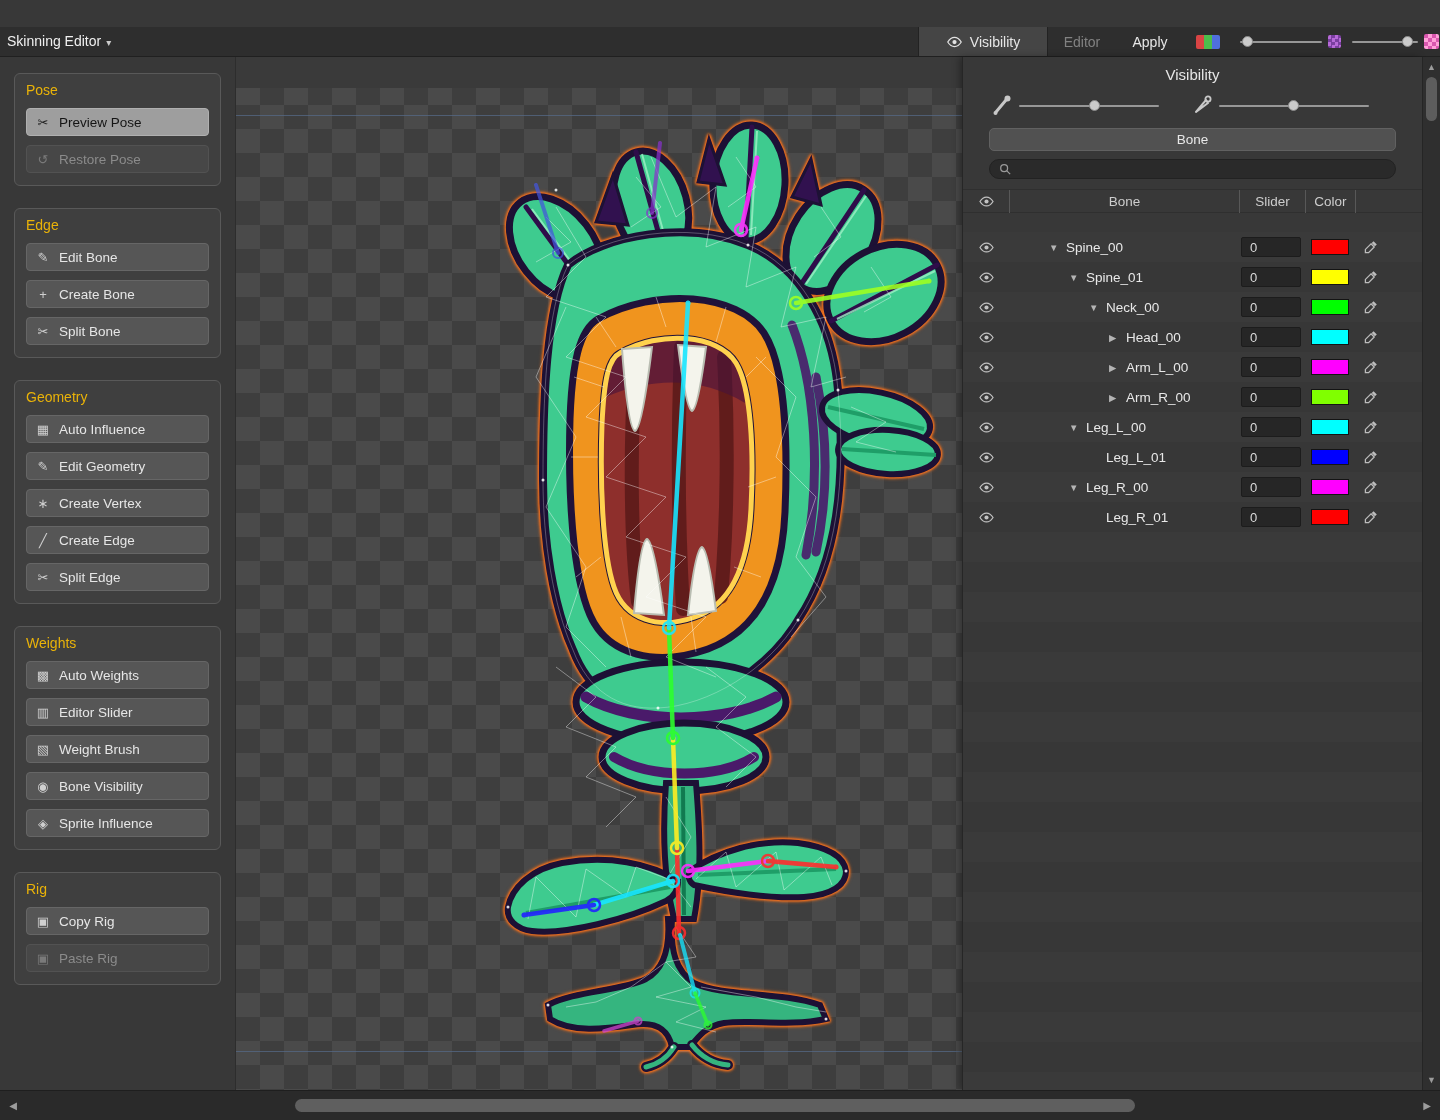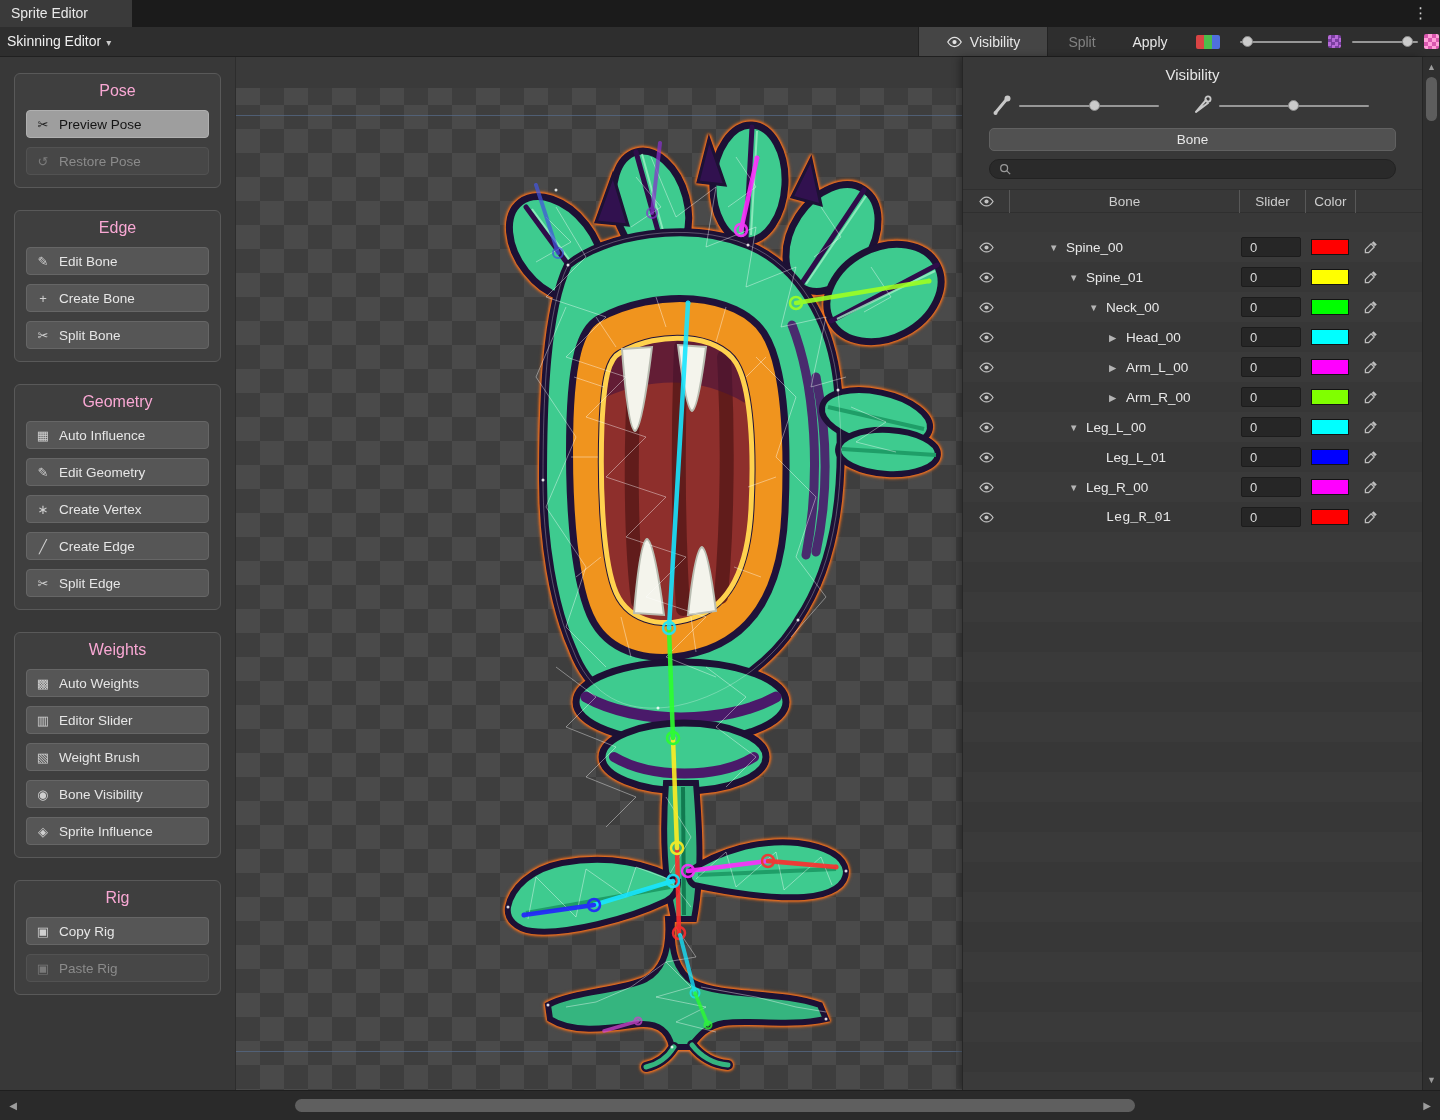--- a/index.html
+++ b/index.html
@@ -33,21 +33,21 @@
     background-image:repeating-conic-gradient(#7a3fa0 0 25%, #b76ad8 0 50%); background-size:7px 7px; border-radius:2px; }
   .swatch-pink { position:absolute; left:1424px; top:7px; width:15px; height:15px; background-color:#ef6fc0;
     background-image:repeating-conic-gradient(#ff9fd8 0 25%, #d857ae 0 50%); background-size:8px 8px; border-radius:2px; }
 
   
   .workspace { position:absolute; top:57px; left:0; right:0; bottom:30px; background:#383838; }
 
   
   .tool-panel { position:absolute; left:0; top:0; bottom:0; width:235px; background:#383838; padding-top:16px; overflow:hidden; }
   .tool-group { margin:0 14px 22px 14px; background:#3f3f3f; border:1px solid #595959; border-radius:6px; padding:8px 11px 3px; }
-  .group-title { text-align:center; color:#f9a8d4; font-size:16px; margin-bottom:10px; }
+  .group-title { text-align:left; color:#eab308; font-size:14px; margin-bottom:10px; }
   .tool-btn { display:flex; align-items:center; gap:8px; width:100%; height:28px; margin-bottom:9px;
     background:#565656; border:1px solid #666666; border-radius:4px; color:#e6e6e6; font-size:13.5px;
     padding:0 8px; font-family:inherit; cursor:default; }
   .tool-btn .tool-icon { width:16px; text-align:center; color:#cfcfcf; font-size:13px; flex:none; }
   .tool-btn.active { background:#9e9e9e; border-color:#b0b0b0; color:#151515; }
   .tool-btn.active .tool-icon { color:#222222; }
   .tool-btn.disabled { background:#474747; border-color:#525252; color:#8b8b8b; }
   .tool-btn.disabled .tool-icon { color:#7a7a7a; }
 
   
@@ -98,37 +98,33 @@
   .hscroll { position:absolute; left:0; right:0; bottom:0; height:30px; background:#2a2a2a; border-top:1px solid #1e1e1e; }
   .hscroll .arr { position:absolute; top:0; width:22px; height:30px; text-align:center; line-height:30px; color:#9c9c9c; font-size:10px; cursor:default; }
   .hscroll .arr.left { left:2px; } .hscroll .arr.right { right:2px; }
   .hscroll .thumb { position:absolute; left:295px; width:840px; top:8px; height:13px; background:#5f5f5f; border-radius:7px; }
 </style>
 </head>
 <body>
 
 <div class="app">
 
-  <div class="titlebar">
-    <div class="window-tab">Sprite Editor</div>
-    <div class="kebab">⋮</div>
-  </div>
 
   <div class="toolbar">
     <div class="mode-dd">
       <span>Skinning Editor</span><span class="caret">▾</span>
     </div>
     <button class="tb-btn visibility-toggle">
       <svg width="17" height="12" viewBox="0 0 24 16">
           <path d="M12 1.5C6.5 1.5 2.5 8 2.5 8S6.5 14.5 12 14.5 21.5 8 21.5 8 17.5 1.5 12 1.5Z" fill="none" stroke="#e2e2e2" stroke-width="1.8"></path>
           <circle cx="12" cy="8" r="3" fill="#e2e2e2"></circle>
         </svg>
       <span>Visibility</span>
     </button>
-    <button class="tb-btn revert-btn">Split</button>
+    <button class="tb-btn revert-btn">Editor</button>
     <button class="tb-btn apply-btn">Apply</button>
     <div class="rgb-icon"></div>
     <div class="slider tb-slider-1">
         <div class="handle" style="left: calc(10% - 6px);"></div>
       </div>
     <div class="swatch-purple"></div>
     <div class="slider tb-slider-2">
         <div class="handle" style="left: calc(85% - 6px);"></div>
       </div>
     <div class="swatch-pink"></div>
@@ -646,21 +642,21 @@
               </svg>
             </span>
           </div>
           <div class="bone-row">
             <span class="row-eye">
               <svg width="17" height="11" viewBox="0 0 24 16">
                 <path d="M12 1.5C6.5 1.5 2.5 8 2.5 8S6.5 14.5 12 14.5 21.5 8 21.5 8 17.5 1.5 12 1.5Z" fill="none" stroke="#c2c2c2" stroke-width="1.8"></path>
                 <circle cx="12" cy="8" r="3" fill="#c2c2c2"></circle>
               </svg>
             </span>
-            <span class="row-name" style="padding-left: 80px; font-family: Liberation Mono, monospace;">
+            <span class="row-name" style="padding-left: 80px;">
               <span class="fold"></span>
               <span class="bone-name">Leg_R_01</span>
             </span>
             <span>
               <span class="row-depth">0</span>
             </span>
             <span class="row-color" style="background: rgb(255, 0, 0);"></span>
             <span class="row-dropper">
               <svg width="14" height="14" viewBox="0 0 14 14">
                 <path d="M9.6 1.2 12.8 4.4 10.9 6.3 7.7 3.1Z" fill="#bdbdbd"></path>

